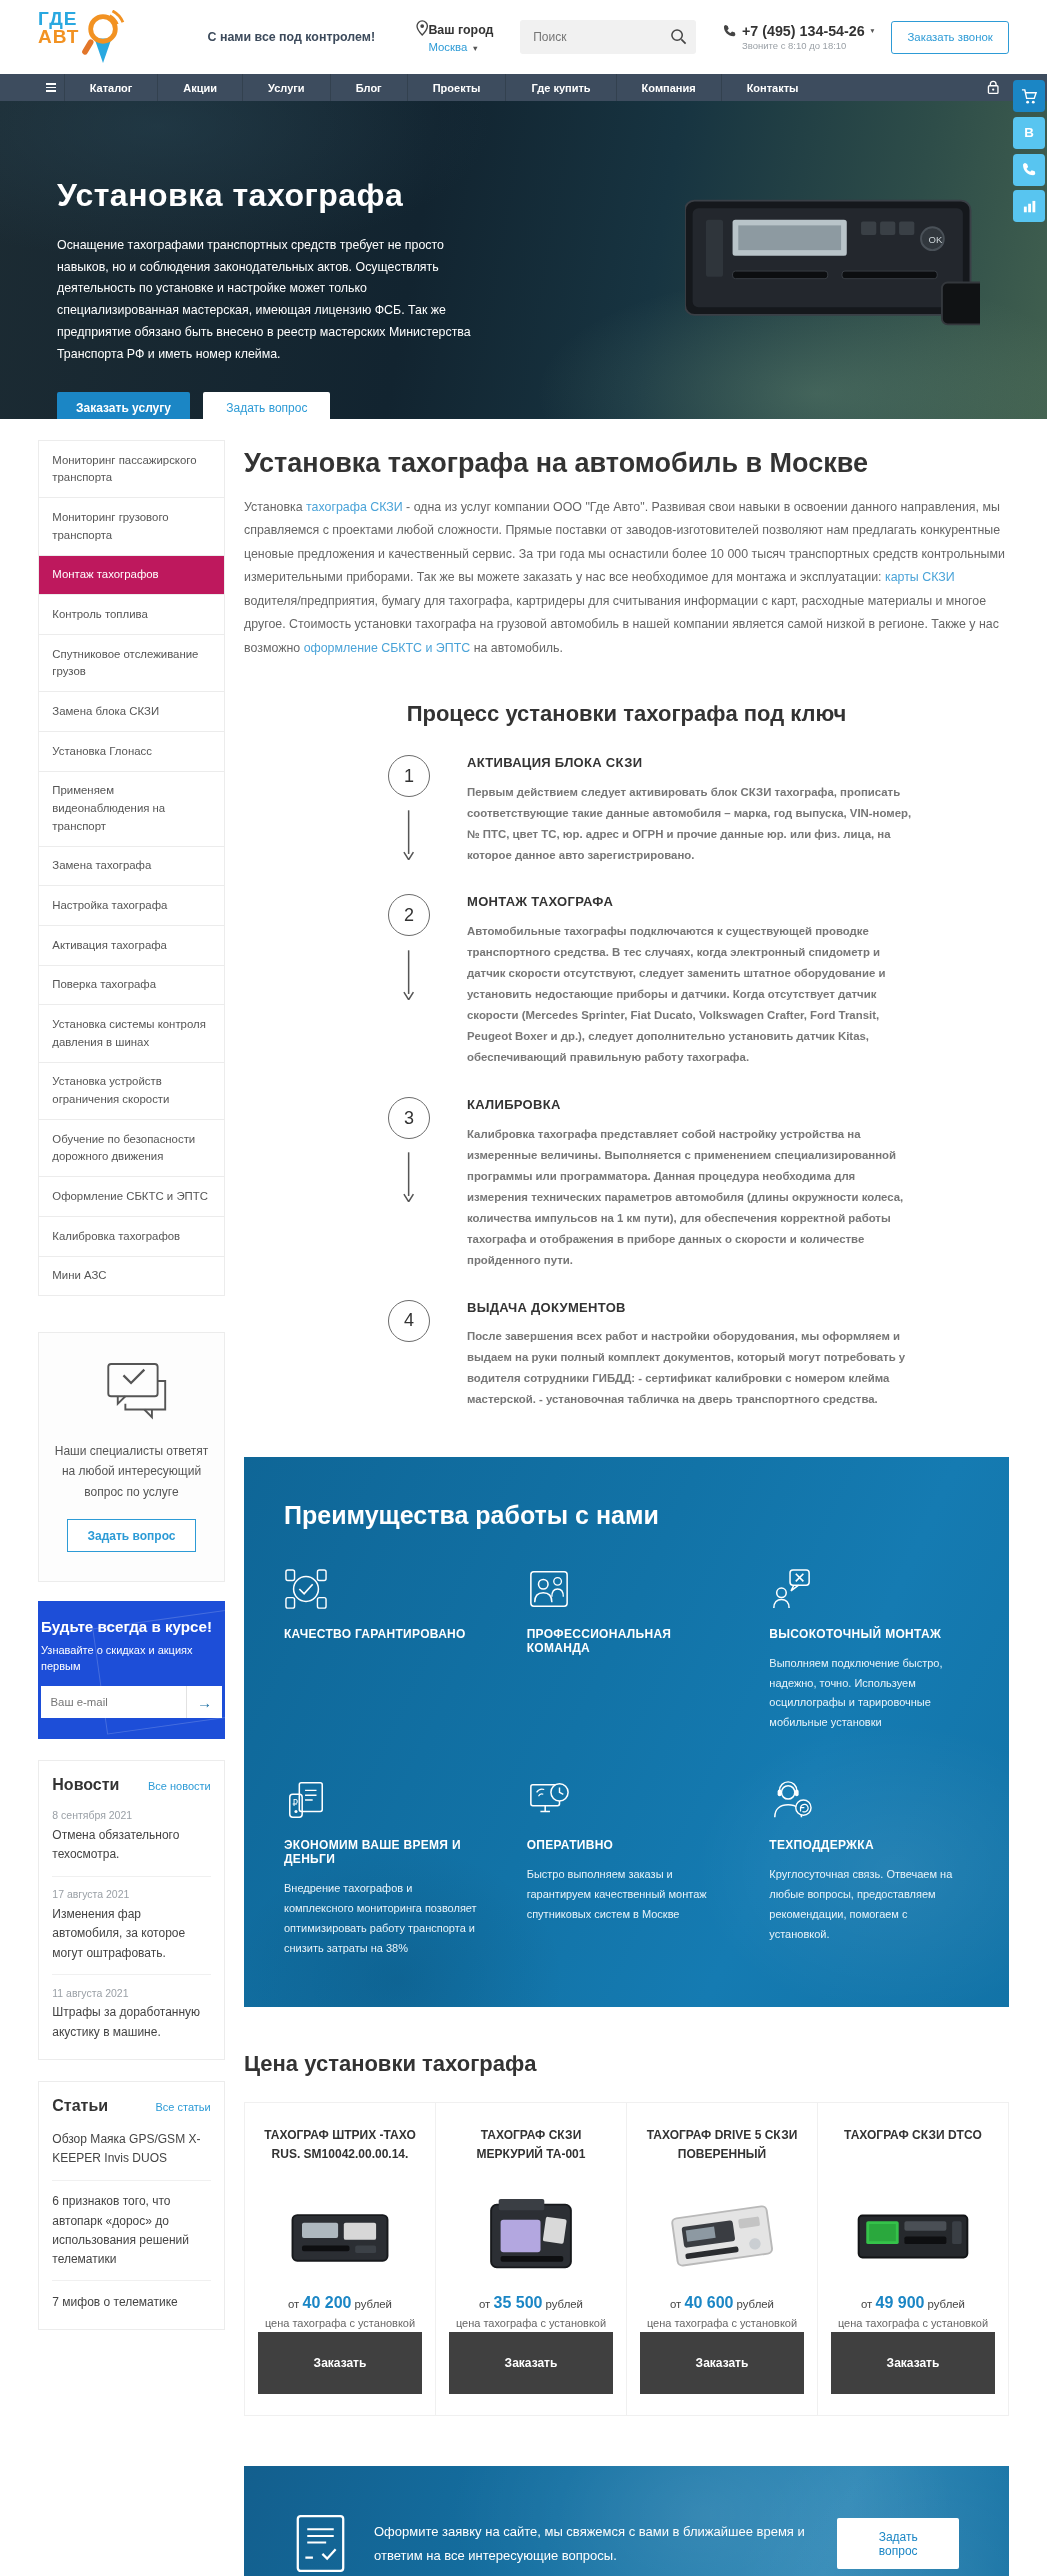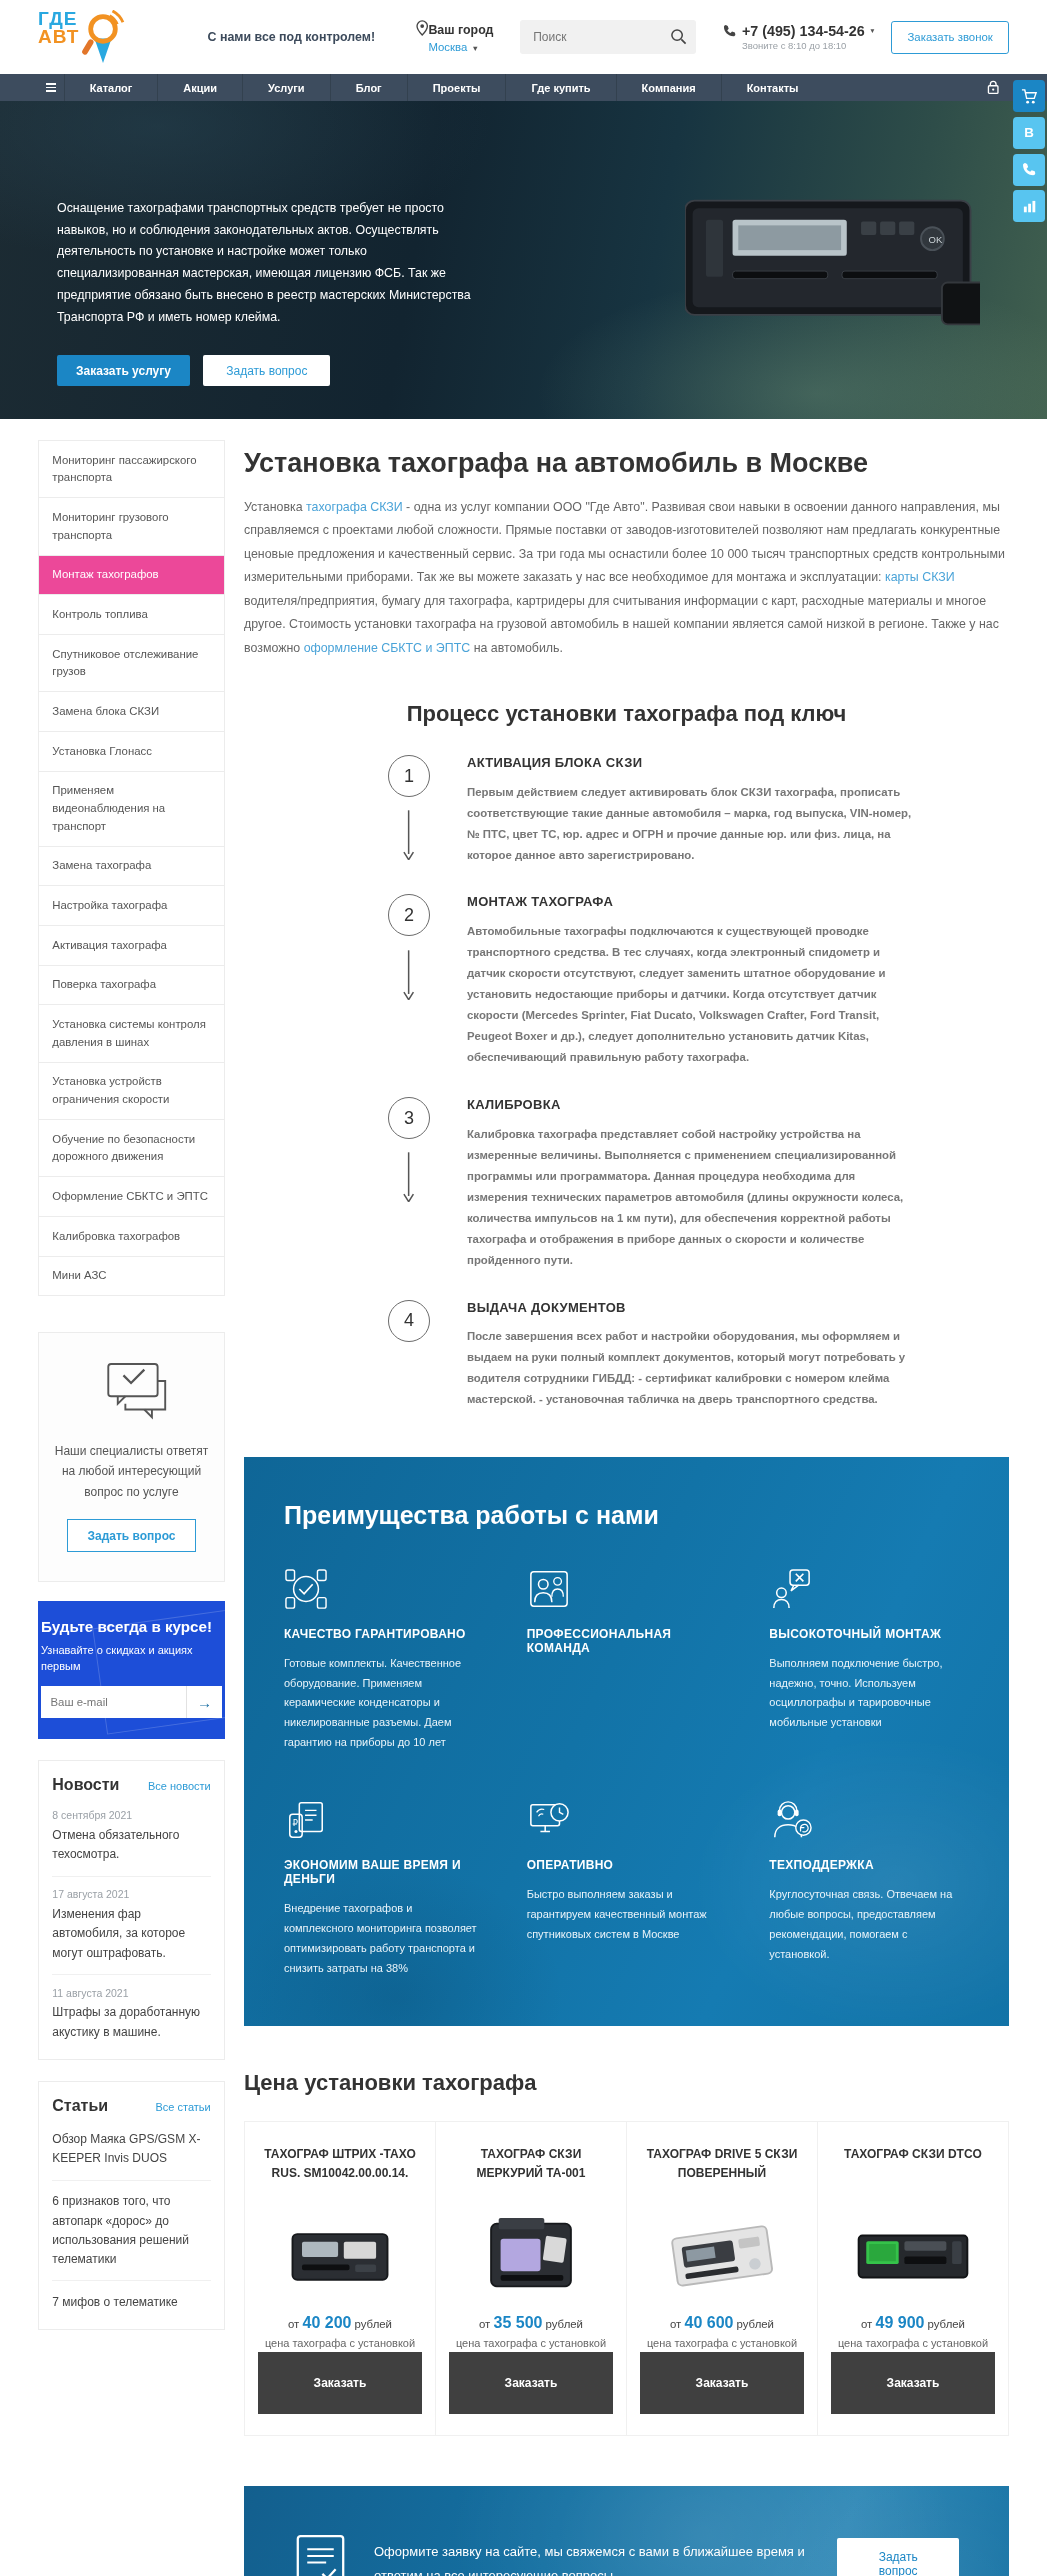--- a/index.html
+++ b/index.html
@@ -56,21 +56,21 @@
   .rail .r1{background:#1b86c5;}
   .rail .r2,.rail .r3,.rail .r4{background:#58c5f0;}
   
   .content{display:flex;gap:19px;padding:21px 38px 0;align-items:flex-start;}
   .sidebar{width:187px;flex:none;}
   .main{flex:1;min-width:0;}
   
   .menu{border:1px solid #ececec;border-bottom:none;}
   .menu-item{display:block;padding:10.5px 13.3px;font-size:11.4px;line-height:1.55;color:#555;
     border-bottom:1px solid #ececec;cursor:pointer;background:#fff;}
-  .menu-item.active{background:#ec4899;color:#fff;}
+  .menu-item.active{background:#be185d;color:#fff;}
   
   .w-question{border:1px solid #ececec;background:#fdfdfd;margin-top:36px;padding:28.6px 15.2px;text-align:center;}
   .w-question .wq-text{font-size:12px;color:#555;line-height:1.7;margin-top:17px;}
   .w-question button{margin-top:17px;background:#fff;border:1px solid #2d9bd6;color:#2d9bd6;
     font-size:12px;font-weight:bold;padding:8.6px 19px;cursor:pointer;font-family:inherit;}
   
   .w-news-letter{background:#1d4ed8;color:#fff;margin-top:19px;padding:17px 3px 21px;position:relative;overflow:hidden;}
   .w-news-letter:before{content:"";position:absolute;right:-19px;top:17px;width:143px;height:105px;
     border:1.9px solid rgba(255,255,255,.18);transform:rotate(-8deg);}
   .wnl-title{font-size:15.2px;font-weight:bold;position:relative;}
@@ -248,20 +248,21 @@
       <rect x="225" y="32" width="16" height="14" rx="2" fill="#3a4046"></rect>
       <circle cx="260" cy="50" r="12" fill="#31373d" stroke="#4a5158" stroke-width="2"></circle>
       <text x="256" y="54" font-size="10" fill="#cfd6da">OK</text>
       <rect x="50" y="84" width="100" height="8" rx="3" fill="#0c0e10" stroke="#3a3f46"></rect>
       <rect x="165" y="84" width="100" height="8" rx="3" fill="#0c0e10" stroke="#3a3f46"></rect>
       <rect x="22" y="30" width="18" height="60" rx="3" fill="#2f353b"></rect>
       <rect x="270" y="96" width="60" height="44" rx="6" fill="#101214" stroke="#34383d" stroke-width="2"></rect>
     </svg>
   </div>
   <div class="hero-inner">
+    <h1>Установка тахографа</h1>
     <p>Оснащение тахографами транспортных средств требует не просто навыков, но и соблюдения законодательных актов. Осуществлять деятельность по установке и настройке может только специализированная мастерская, имеющая лицензию ФСБ. Так же предприятие обязано быть внесено в реестр мастерских Министерства Транспорта РФ и иметь номер клейма.</p>
     <div class="hero-btns">
       <button class="btn-blue">Заказать услугу</button>
       <button class="btn-ghost-white">Задать вопрос</button>
     </div>
   </div>
 </section>
 
 <div class="content">
 
@@ -419,21 +420,20 @@
             <svg width="44" height="42" viewBox="0 0 46 44">
                 <circle cx="23" cy="22" r="13" fill="none" stroke="#fff" stroke-width="1.6"></circle>
                 <path d="M16 22 l5 5 9-10" fill="none" stroke="#fff" stroke-width="1.8"></path>
                 <rect x="2" y="2" width="9" height="11" rx="2" fill="none" stroke="#fff" stroke-width="1.5"></rect>
                 <rect x="35" y="2" width="9" height="11" rx="2" fill="none" stroke="#fff" stroke-width="1.5"></rect>
                 <rect x="2" y="31" width="9" height="11" rx="2" fill="none" stroke="#fff" stroke-width="1.5"></rect>
                 <rect x="35" y="31" width="9" height="11" rx="2" fill="none" stroke="#fff" stroke-width="1.5"></rect>
               </svg>
           </span>
           <div class="a-title">КАЧЕСТВО ГАРАНТИРОВАНО</div>
-          <div class="a-text">Готовые комплекты. Качественное оборудование. Применяем керамические конденсаторы и никелированные разъемы. Даем гарантию на приборы до 10 лет</div>
         </div>
         <div class="adv-item">
           <span>
             <svg width="44" height="42" viewBox="0 0 46 44">
                 <rect x="4" y="4" width="38" height="36" rx="3" fill="none" stroke="#fff" stroke-width="1.6"></rect>
                 <circle cx="17" cy="17" r="5" fill="none" stroke="#fff" stroke-width="1.6"></circle>
                 <path d="M8 36 c0-7 4-10 9-10 s9 3 9 10" fill="none" stroke="#fff" stroke-width="1.6"></path>
                 <circle cx="32" cy="14" r="4" fill="none" stroke="#fff" stroke-width="1.4"></circle>
                 <path d="M26 30 c0-6 3-8 6-8 s6 2 6 8" fill="none" stroke="#fff" stroke-width="1.4"></path>
               </svg>

